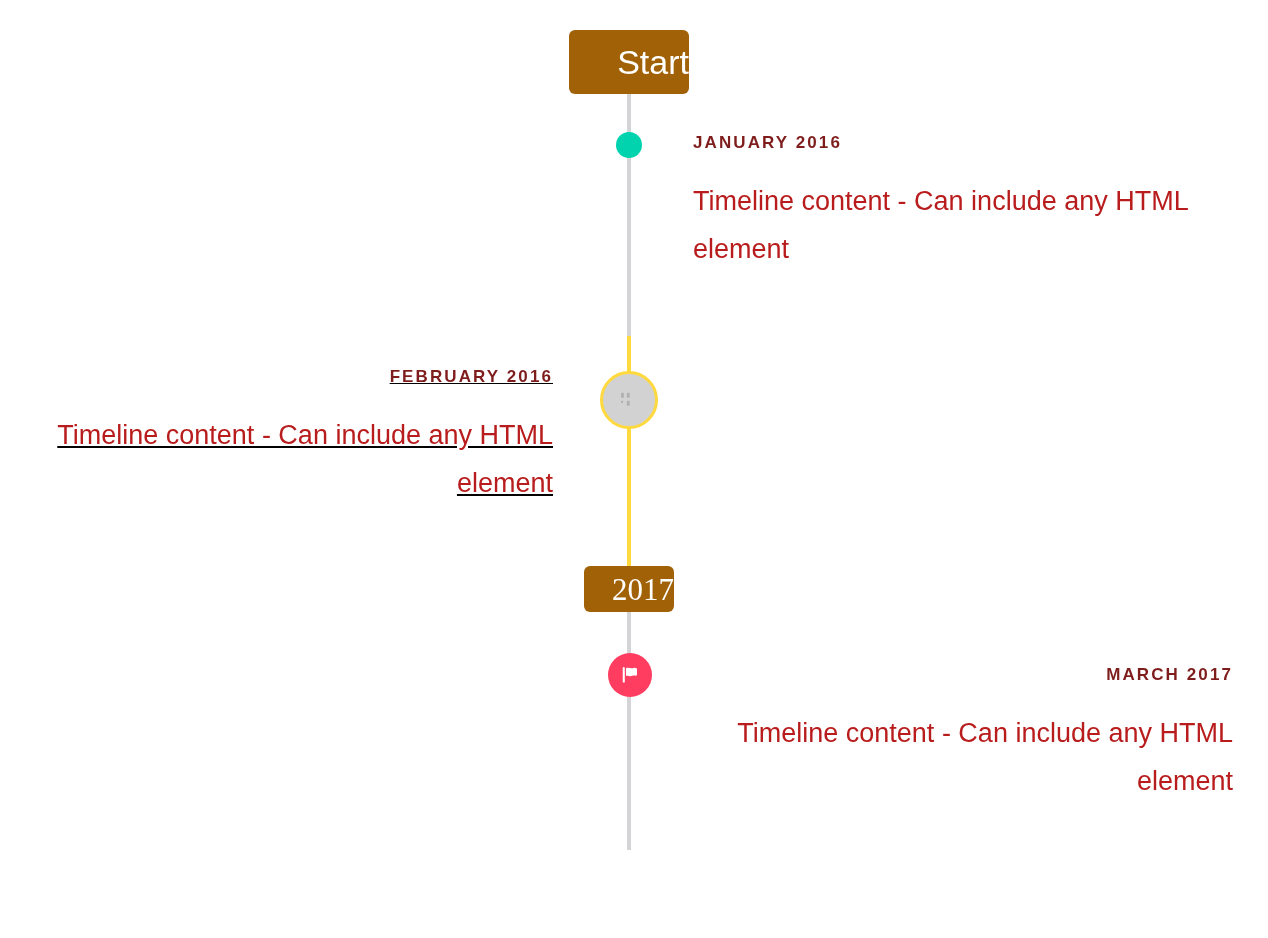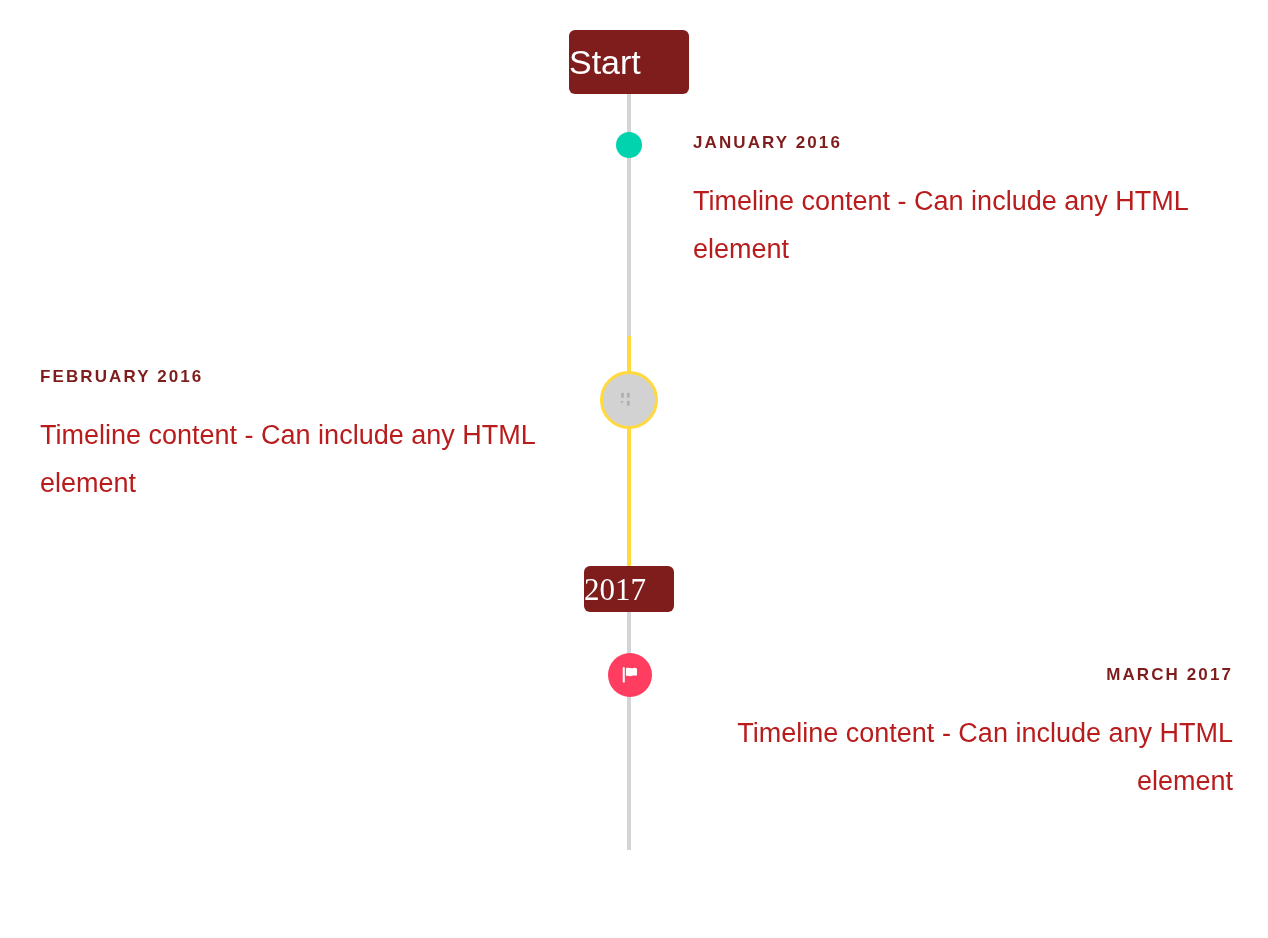--- a/index.html
+++ b/index.html
@@ -32,26 +32,26 @@
   .spine-gray  { background: #d4d4d6; }
   .spine-yellow{ background: #ffd93d; }
 
   .spine-a { top: 94px;  height: 243px; }   
   .spine-b { top: 336px; height: 232px; }   
   .spine-c { top: 612px; height: 238px; }   
 
   
   .badge {
     position: absolute;
-    background: #7f1d1d;
+    background: #a16207;
     color: #ffffff;
     border-radius: 6px;
     display: flex;
     align-items: center;
-    justify-content: flex-start;
+    justify-content: flex-end;
     box-sizing: border-box;
     line-height: 1;
     white-space: nowrap;
   }
   .badge-lg {
     width: 120px;
     height: 64px;
     left: 569px;
     font-size: 34px;
   }
@@ -105,21 +105,21 @@
   .flag-glyph {
     width: 22px;
     height: 22px;
   }
 
   
   .event {
     position: absolute;
   }
   .event-right { left: 693px; width: 540px; text-align: left; }
-  .event-left  { left: 40px;  width: 525px; text-align: left; }
+  .event-left  { left: 28px;  width: 525px; text-align: right; text-decoration: underline; }
 
   .event-date {
     font-size: 17px;
     font-weight: bold;
     letter-spacing: 2.1px;
     color: #7f1d1d;
     margin: 0 0 24px 0;
   }
   .event-body {
     font-size: 27px;

